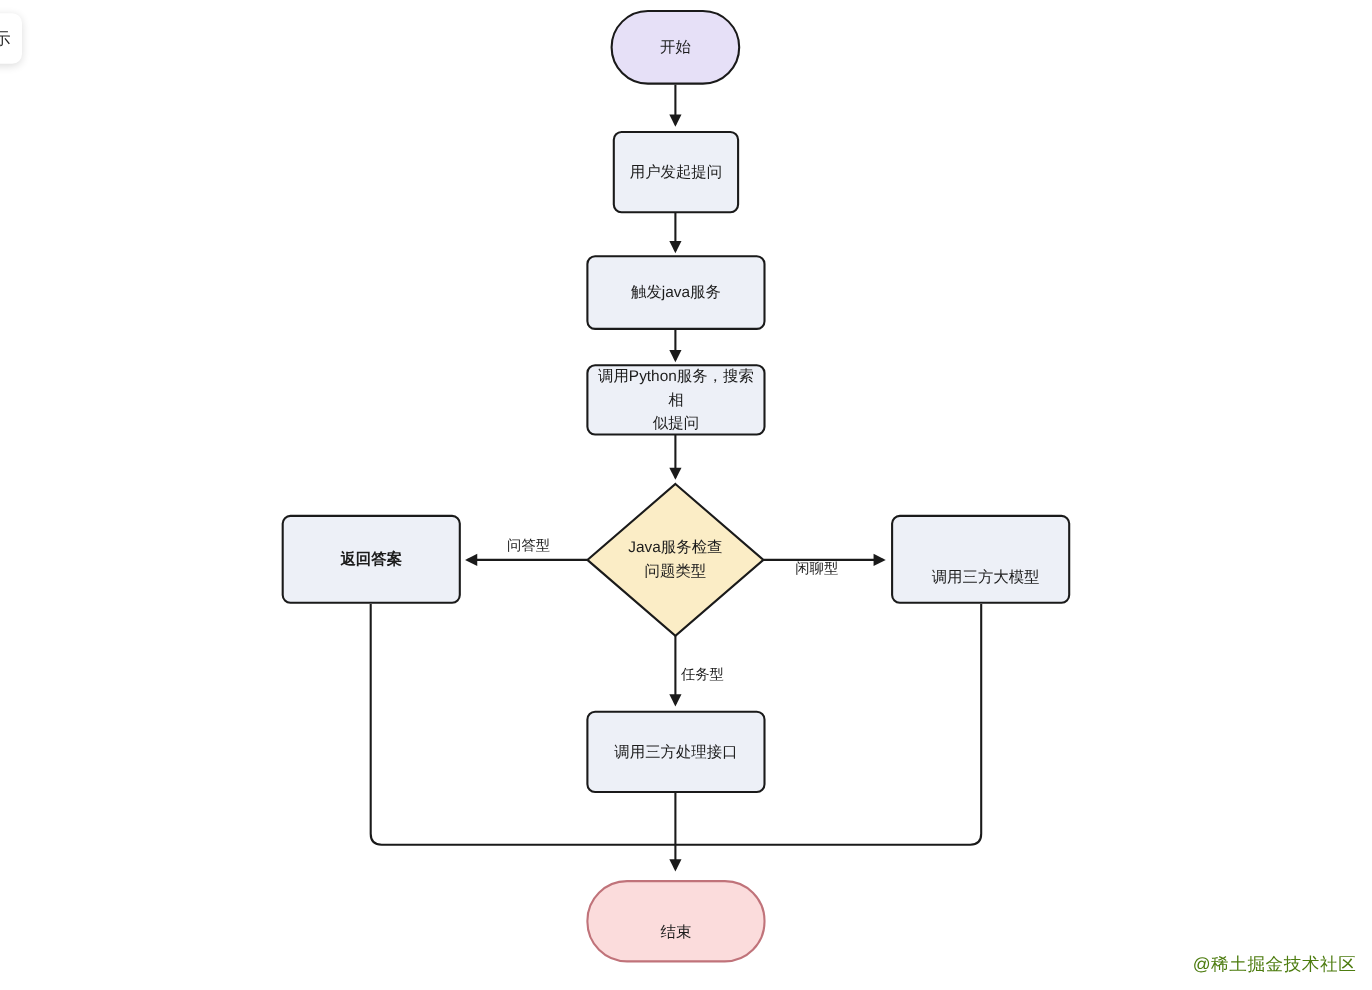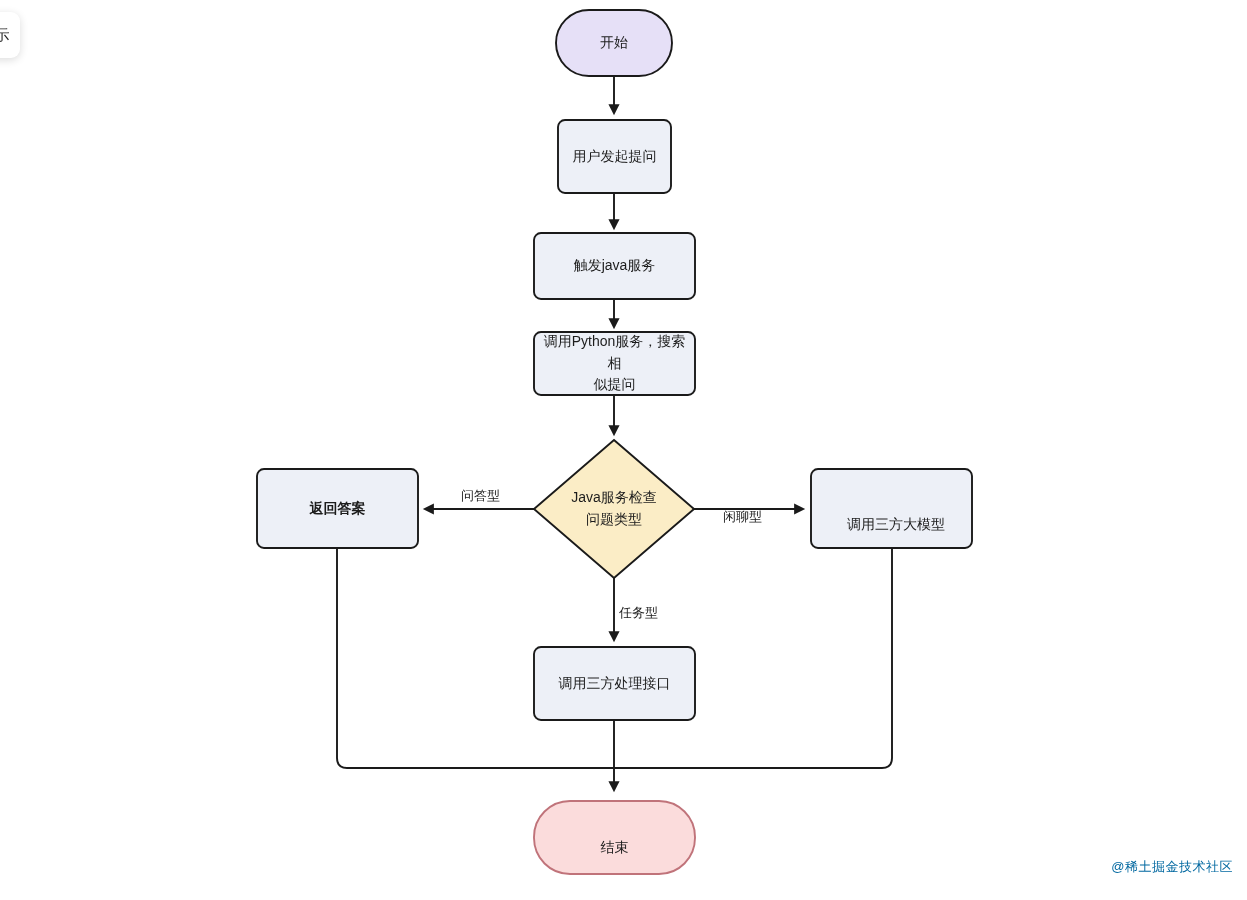--- a/index.html
+++ b/index.html
@@ -66,23 +66,23 @@
     line-height: 1;
     white-space: nowrap;
     text-align: center;
     pointer-events: none;
   }
 
   
   .watermark {
     position: absolute;
     right: 14px;
-    bottom: 24px;
-    font-size: 13px;
-    color: #0369a1;
+    bottom: 12px;
+    font-size: 16px;
+    color: #4d7c0f;
     letter-spacing: 0.5px;
     user-select: none;
   }
 </style>
 </head>
 <body>
 
 <div class="corner-card">
   <span class="ccl">示</span>
 </div>

